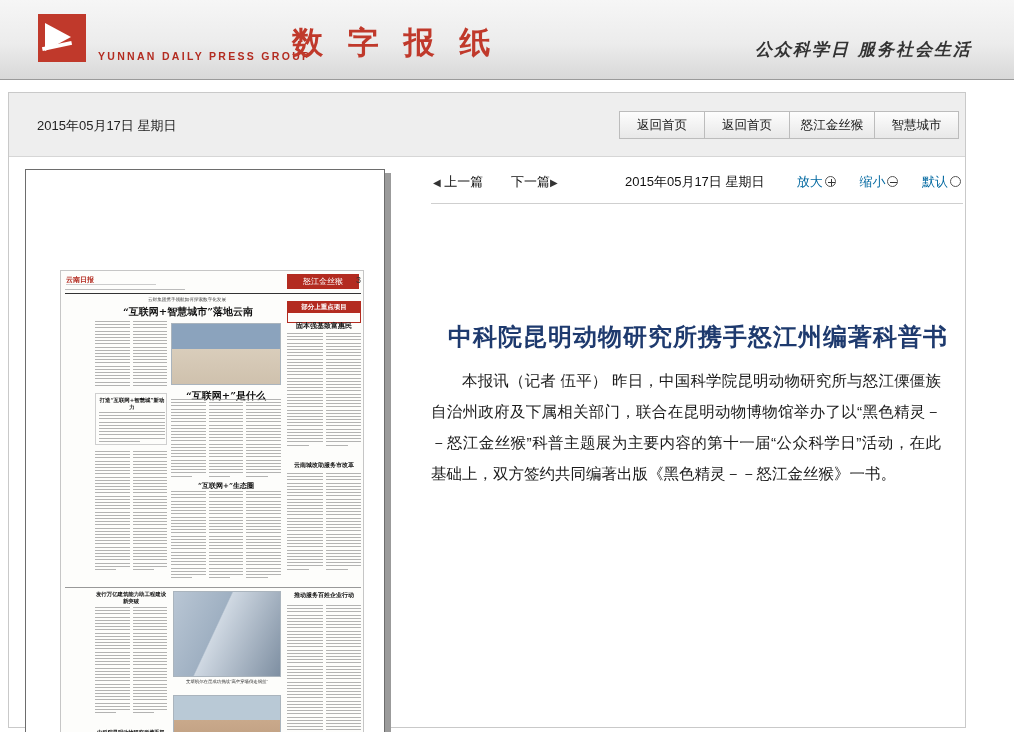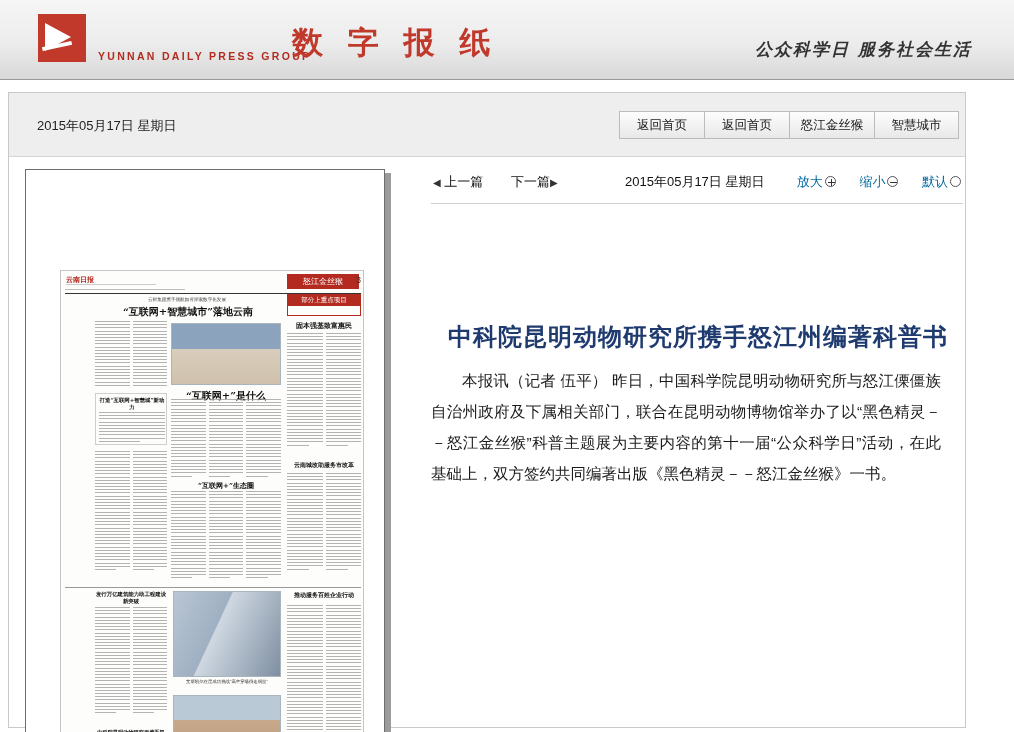--- a/index.html
+++ b/index.html
@@ -585,21 +585,21 @@
                 <i></i>
                 <i></i>
                 <i></i>
                 <i></i>
                 <i></i>
                 <i class="s"></i>
           </div>
             </div>
         </div>
 
-        <div class="np np-redbox" style="left:226px;top:23px;width:74px;height:22px;">
+        <div class="np np-redbox" style="left:226px;top:30px;width:74px;height:22px;font-weight:bold;">
           <div class="np np-redhead" style="left:0;top:0;width:72px;height:11px;line-height:11px;">部分上重点项目</div>
         </div>
         <div class="np np-boxhead" style="left:226px;top:50px;width:74px;font-size:7px;">固本强基致富惠民</div>
         <div class="np np-cols" style="left:226px;top:62px;width:74px;height:124px;">
           <div class="np-col">
               <div class="np-lines">
             <i></i>
                 <i></i>
                 <i></i>
                 <i></i>

